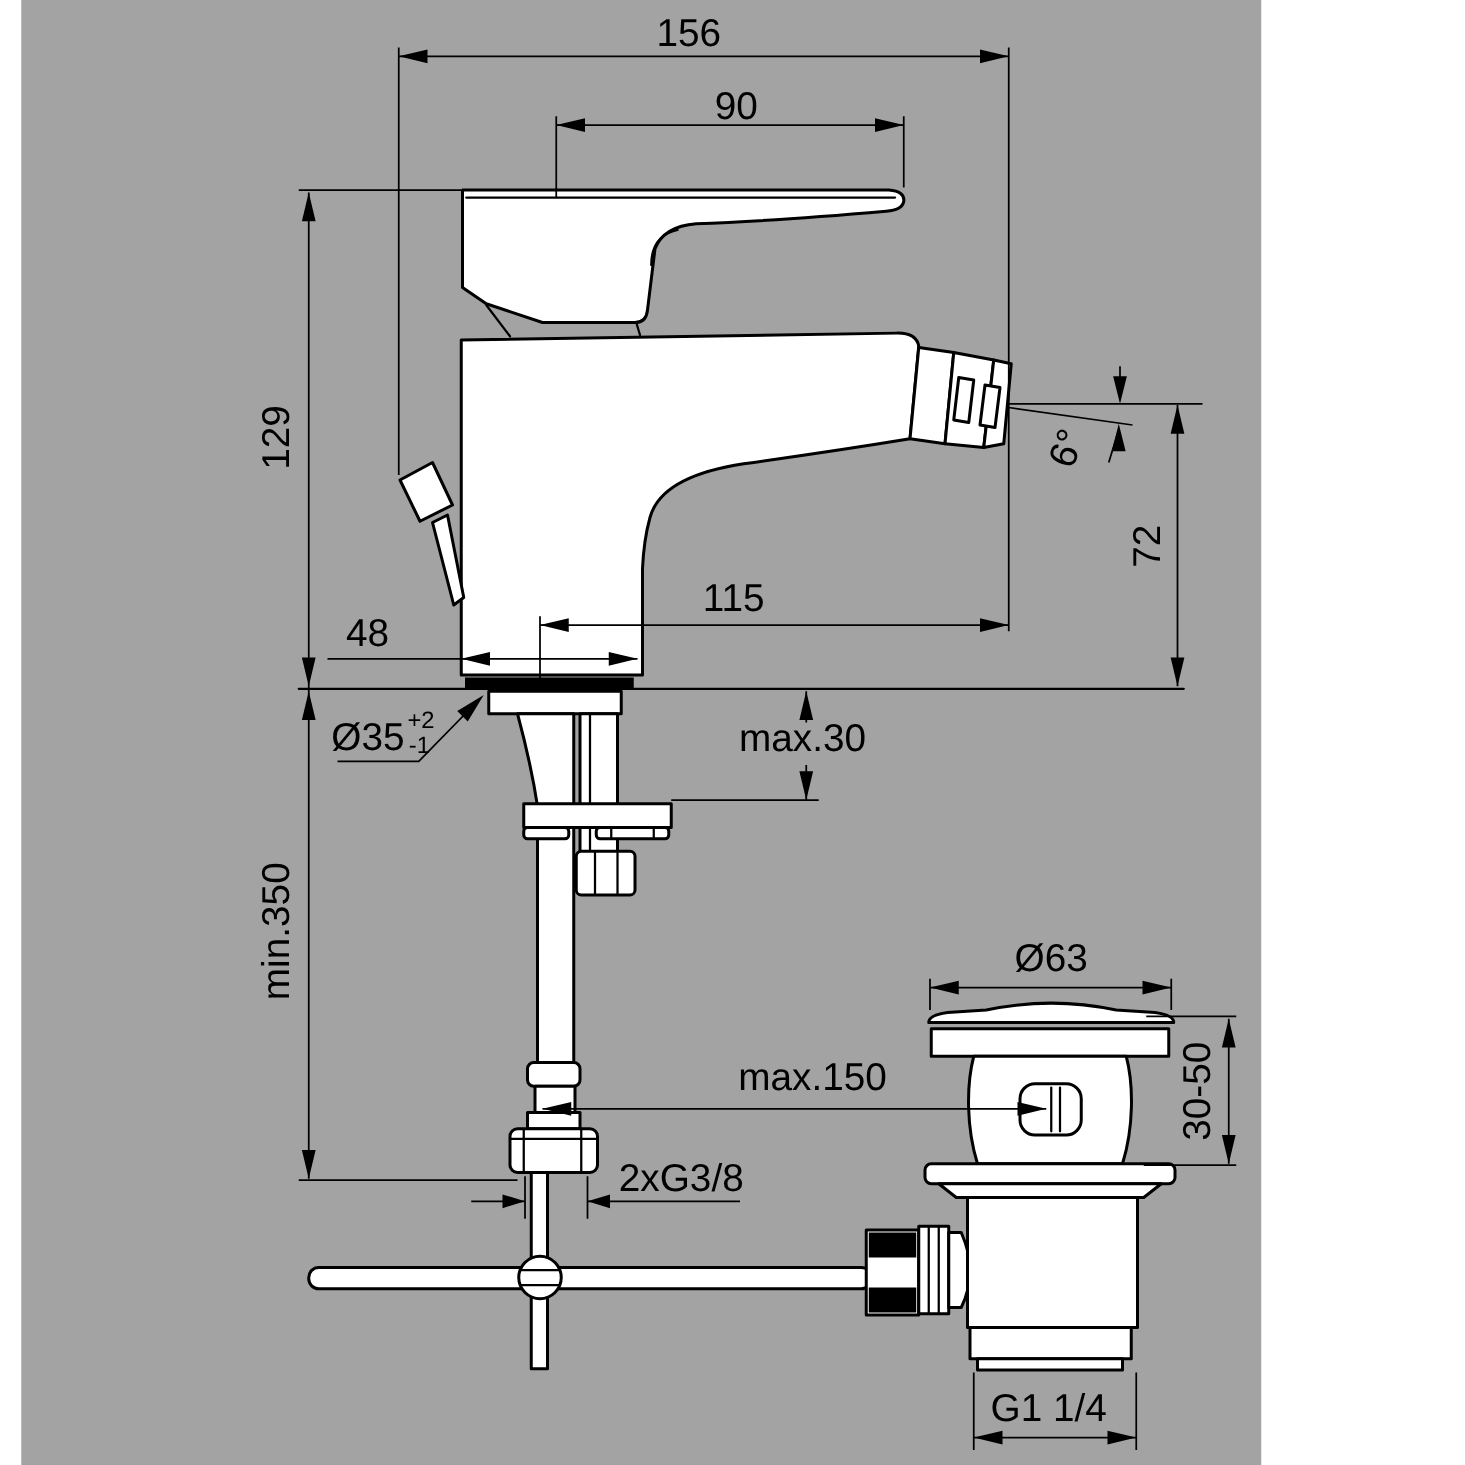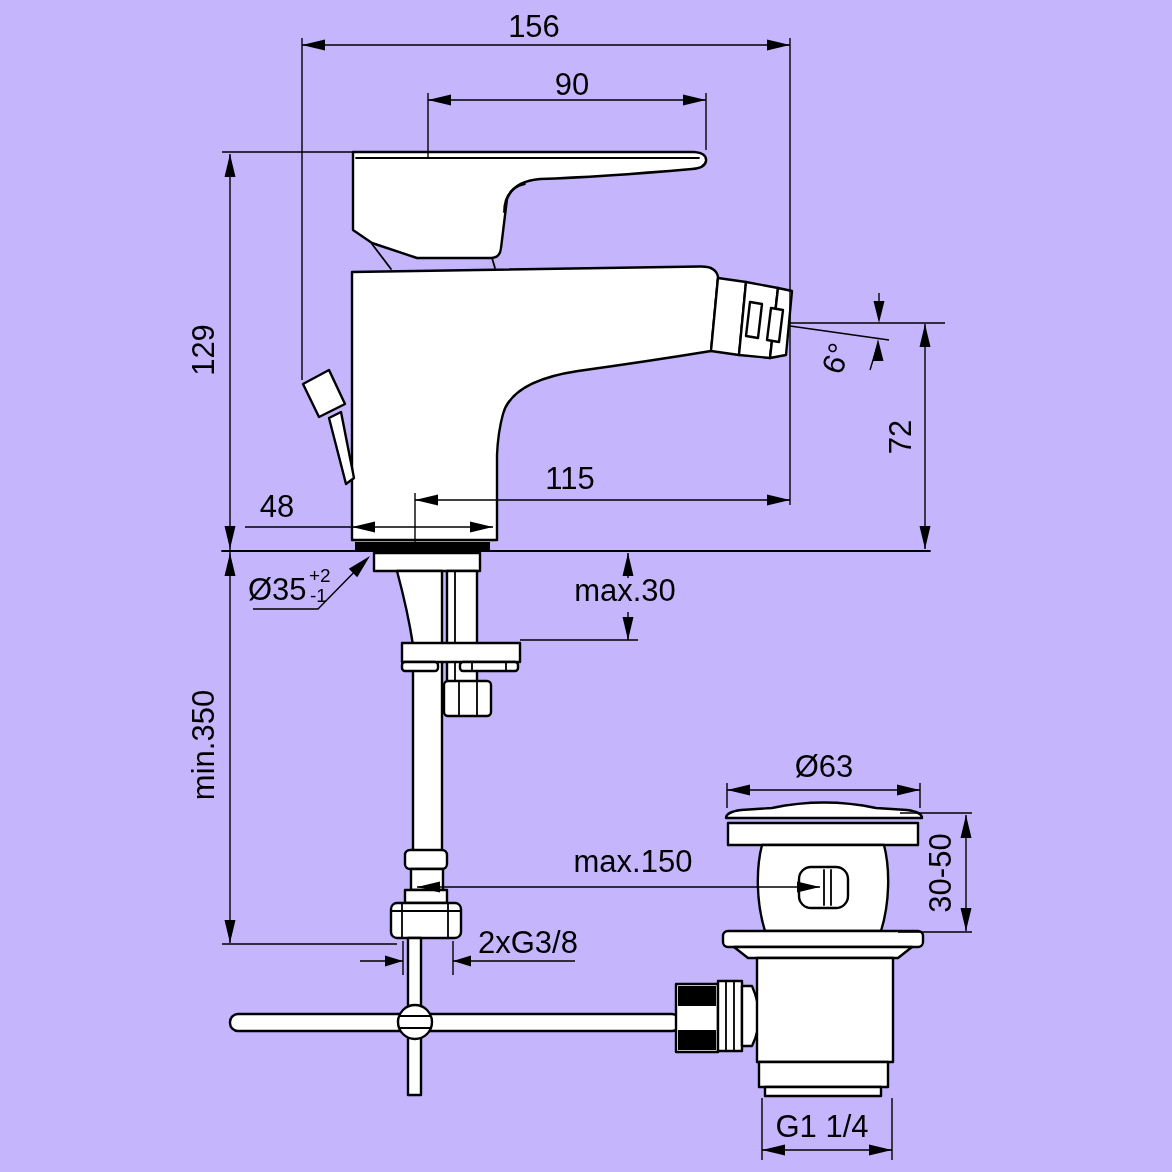--- a/index.html
+++ b/index.html
@@ -1,16 +1,16 @@
 <!DOCTYPE html>
 <html><head>
 <meta charset="utf-8">
 <style>
   html,body{margin:0;padding:0;background:#ffffff;}
-  .stage{width:1172px;height:1172px;position:relative;background:#c4b5fd;overflow:hidden;}
+  .stage{width:992px;height:1172px;position:relative;background:#a3a3a3;overflow:hidden;margin-left:17px;}
   svg{display:block;}
   .geo{fill:#ffffff;stroke:#000000;stroke-width:2.4;stroke-linejoin:round;stroke-linecap:round;}
   .geo-thin{fill:none;stroke:#000000;stroke-width:1.8;stroke-linecap:round;}
   .solid{fill:#000000;stroke:none;}
   .dimline{fill:none;stroke:#000000;stroke-width:1.4;stroke-linecap:butt;}
   .arrow{fill:#000000;stroke:none;}
   text{font-family:"Liberation Sans","DejaVu Sans",sans-serif;font-size:31px;fill:#000000;}
   text.small{font-size:19px;}
 </style>
 </head>

